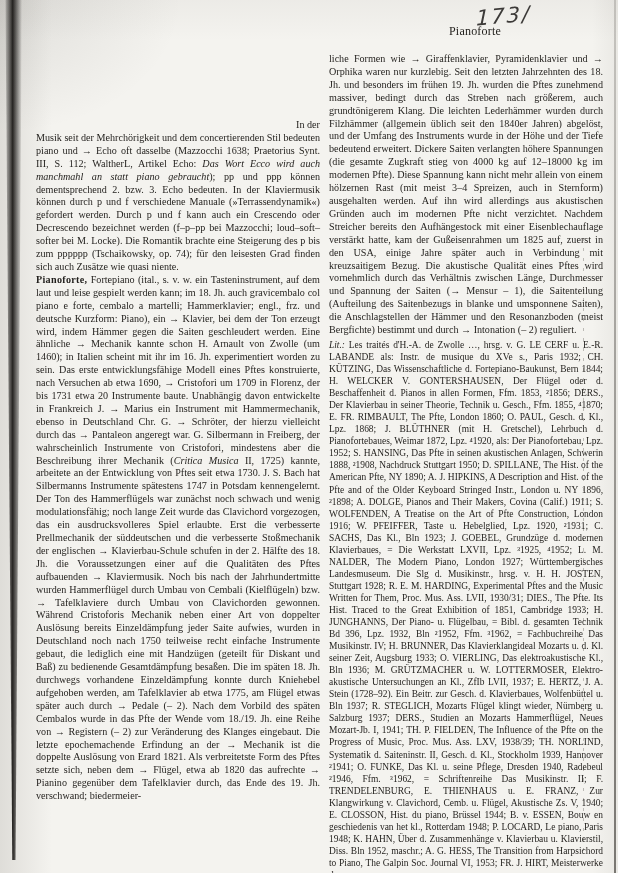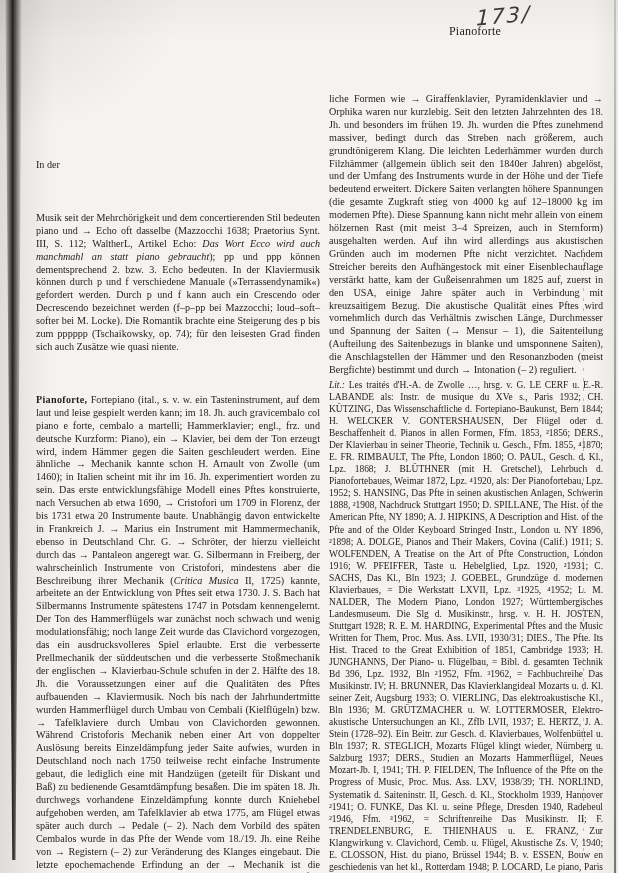--- a/index.html
+++ b/index.html
@@ -41,23 +41,23 @@
     position:absolute;left:380px;top:24px;width:190px;
     text-align:center;font-size:12px;letter-spacing:0.2px;
   }
   .col{position:absolute;}
   .col-left{left:36px;top:119px;width:284px;}
   .col-right{left:329px;top:53px;width:274px;}
   p{margin:0;}
   .body{
     font-size:10.15px;line-height:12.9px;
     text-align:justify;text-justify:inter-word;
-    hyphens:auto;margin-top:40px;-webkit-hyphens:auto;
+    hyphens:auto;-webkit-hyphens:auto;
   }
-  .carry-line{}
+  .carry-line{text-align:right;}
   .entry{}
   .entry b{letter-spacing:0.3px;}
   .lit{
     font-size:9.45px;line-height:12.05px;
     text-align:justify;text-justify:inter-word;
     margin-top:2px;
     hyphens:auto;-webkit-hyphens:auto;
   }
 </style>
 </head>

